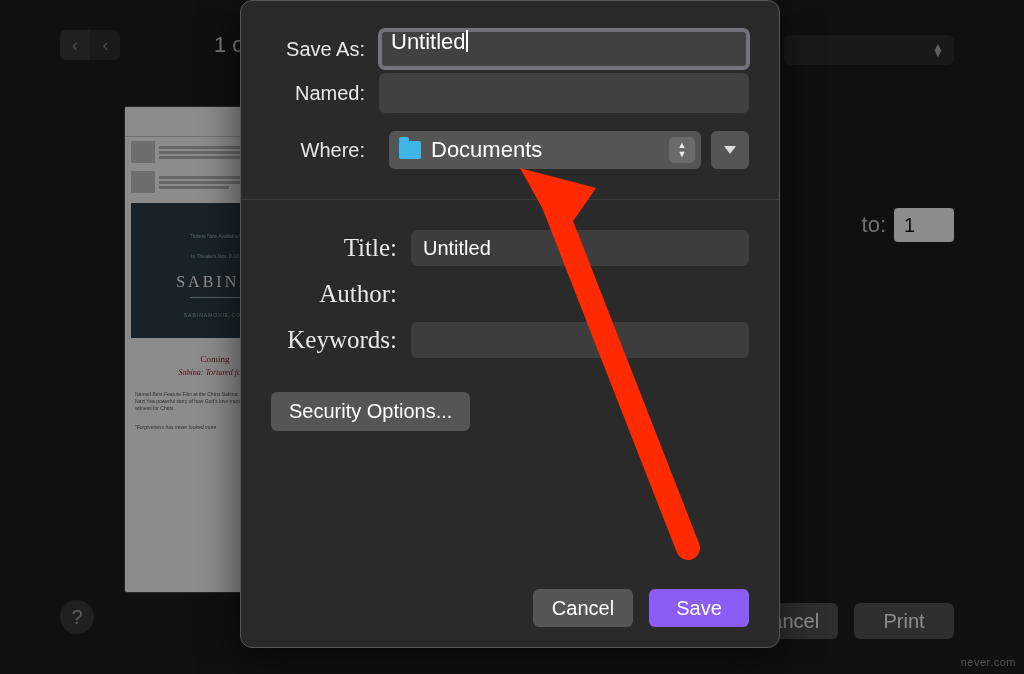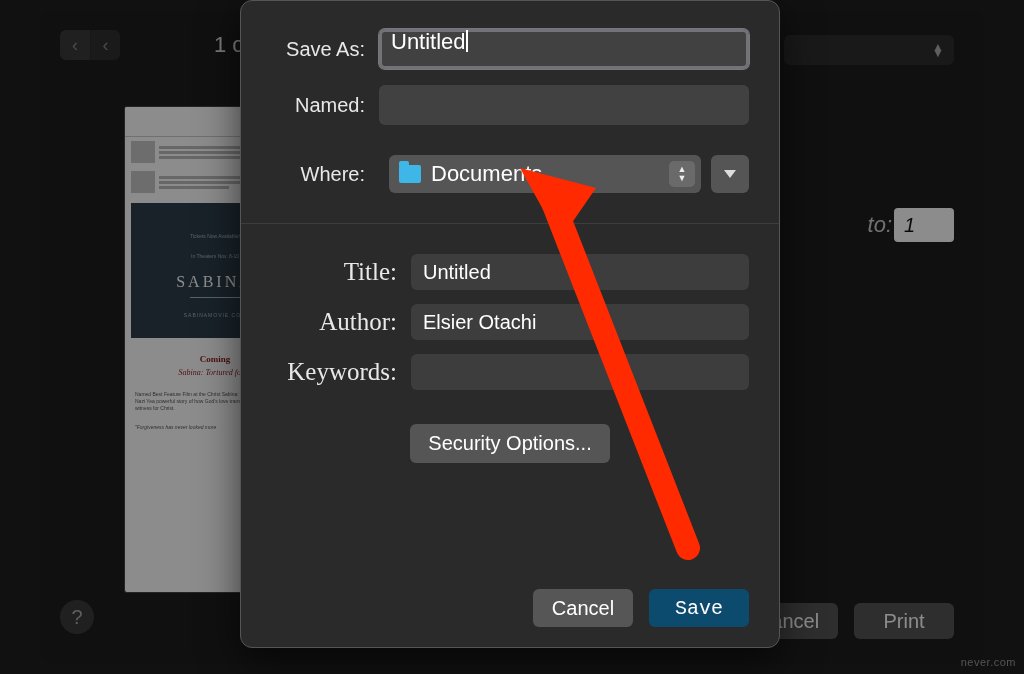--- a/index.html
+++ b/index.html
@@ -20,21 +20,21 @@
     filter: brightness(0.55);
   }
   .bg-topbar { position:absolute; left:20px; top:20px; display:flex; align-items:center; gap:14px;}
   .bg-navbtns { display:flex; }
   .bg-nav { width:30px; height:30px; background:#3a3a3a; border-radius:6px 0 0 6px; display:flex; align-items:center; justify-content:center; color:#888; font-size:18px;}
   .bg-nav + .bg-nav { border-radius:0 6px 6px 0; border-left:1px solid #2a2a2a; background:#2f2f2f;}
   .bg-pagecount { font-size:22px; color:#ddd; margin-left:80px; }
   .bg-select { position:absolute; top:25px; right:30px; width:170px; height:30px; background:#2e2e2e; border-radius:6px; display:flex; align-items:center; justify-content:flex-end; padding-right:10px;}
   .bg-updown { color:#aaa; font-size:12px; line-height:6px;}
 
-  .bg-pagesrow { position:absolute; top:198px; right:30px; display:flex; align-items:center; gap:2px;font-style:italic;}
+  .bg-pagesrow { position:absolute; top:198px; right:30px; display:flex; align-items:center; gap:8px;}
   .bg-smallinput { width:60px; height:34px; background:#fff; border-radius:4px; color:#111; display:flex; align-items:center; padding:0 10px; font-size:20px;}
   .bg-to { color:#ccc; font-size:22px; }
 
   .bg-bottombtns { position:absolute; bottom:25px; right:30px; display:flex; gap:16px;}
   .bg-btn { width:100px; height:36px; background:#545454; border-radius:6px; color:#fff; font-size:20px; display:flex; align-items:center; justify-content:center;}
 
   .bg-help { position:absolute; bottom:30px; left:20px; width:34px; height:34px; border-radius:50%; background:#3b3b3b; color:#aaa; display:flex; align-items:center; justify-content:center; font-size:20px;}
 
   
   .thumb {
@@ -46,37 +46,37 @@
   .thumb-head::after{content:""; position:absolute; top:4px; right:6px; width:40px; height:8px; background:#999;}
   .thumb-row{display:flex; gap:4px; padding:4px 6px; align-items:center;}
   .thumb-pix{width:24px; height:22px; background:#c7c7c7;}
   .thumb-lines{flex:1;}
   .thumb-lines div{height:3px; background:#bbb; margin:2px 0;}
   .thumb-hero{margin:6px; background:#2d3e4a; color:#fff; padding:30px 8px 20px; text-align:center;}
   .thumb-hero-sub{font-size:5px; color:#9fb4bd; margin-bottom:14px;}
   .thumb-hero-title{font-family: Georgia, serif; font-size:16px; letter-spacing:3px; margin-bottom:6px;}
   .thumb-hero-line{width:50px; height:1px; background:#9fb4bd; margin:6px auto;}
   .thumb-hero-foot{font-size:5px; color:#9fb4bd; letter-spacing:1px; margin-top:14px;}
-  .thumb-soon{text-align:center; color:#8b1a1a; font-family:Georgia,serif; font-size:9px; padding:10px 5px 4px;font-weight:bold;}
+  .thumb-soon{text-align:center; color:#8b1a1a; font-family:Georgia,serif; font-size:9px; padding:10px 5px 4px;}
   .thumb-soon2{text-align:center; color:#8b1a1a; font-style:italic; font-family:Georgia,serif; font-size:8px; padding:0 6px 10px;}
   .thumb-para{padding:4px 10px; font-size:5px; color:#555; line-height:7px;}
   .thumb-quote{padding:8px 10px; font-size:5px; color:#555; font-style:italic;}
 
   
   .sheet {
     position:absolute;
     left:240px; top:0; width:540px; height:648px;
     background:#2a2a2a;
     border:1px solid #555;
     border-radius:12px;
     box-shadow:0 12px 40px rgba(0,0,0,0.6);
     padding:28px 30px 20px 30px;
     display:flex; flex-direction:column;
   }
-  .form-row { display:flex; align-items:center; margin-bottom:16px; }
+  .form-row { display:flex; align-items:center; margin-bottom:4px; }
   .form-label { width:108px; text-align:right; font-size:20px; color:#e8e8e8; padding-right:14px;}
   .form-input {
     flex:1; height:40px; background:#414141;
     border:none; border-radius:6px;
     color:#fff; font-size:22px; padding:0 12px;
     outline:none;
   }
   .form-input.focused { box-shadow: 0 0 0 3px rgba(120,120,130,0.9) inset, 0 0 0 1px #777; }
   .caret { display:inline-block; width:2px; height:22px; background:#fff; vertical-align:-3px; animation:blink 1s step-end infinite;}
   @keyframes blink{50%{opacity:0}}
@@ -100,33 +100,33 @@
     display:flex; align-items:center; justify-content:center; color:#ddd;
   }
   .chev-down { width:0;height:0;border-left:6px solid transparent;border-right:6px solid transparent;border-top:8px solid #ddd;}
 
   .divider { height:1px; background:#3d3d3d; margin:10px -30px 30px;}
 
   .meta-section .form-label{ width:140px; font-size:25px;font-family:Liberation Serif, serif;}
   .meta-section .form-input{ height:36px; font-size:20px; background:#3d3d3d;}
   .meta-section .form-row{ margin-bottom:14px;}
 
-  .sec-btn-row { display:flex; justify-content:center; margin-top:20px;}
+  .sec-btn-row { display:flex; margin-top:20px;}
   .sec-btn {
     background:#555; border:none; color:#fff; font-size:20px;
     padding:8px 18px; border-radius:6px;
   }
 
   .sheet-footer { margin-top:auto; display:flex; justify-content:flex-end; gap:16px; padding-top:20px;}
   .btn {
     min-width:100px; height:38px; border:none; border-radius:6px;
     font-size:20px; color:#fff; background:#565656;
     display:flex; align-items:center; justify-content:center;
   }
-  .btn.primary { background:#0c4a6e;font-family:Liberation Mono, monospace; }
+  .btn.primary { background:#8b5cf6; }
 
   
   .arrow-svg { position:absolute; left:0; top:0; width:1024px; height:674px; pointer-events:none; }
 
   .watermark{position:absolute; right:8px; bottom:6px; font-size:11px; color:#555; letter-spacing:0.5px;}
 </style>
 </head>
 <body>
 
 <div class="bg-window">
@@ -214,21 +214,20 @@
 
   <div class="divider"></div>
 
   <div class="meta-section">
     <div class="form-row">
       <div class="form-label">Title:</div>
       <input class="form-input" value="Untitled" style="">
     </div>
     <div class="form-row">
       <div class="form-label">Author:</div>
-      <input class="form-input" value="Elsier Otachi" style="">
     </div>
     <div class="form-row">
       <div class="form-label">Keywords:</div>
       <input class="form-input" value="" style="">
     </div>
   </div>
 
   <div class="sec-btn-row">
     <button class="sec-btn">Security Options...</button>
   </div>

